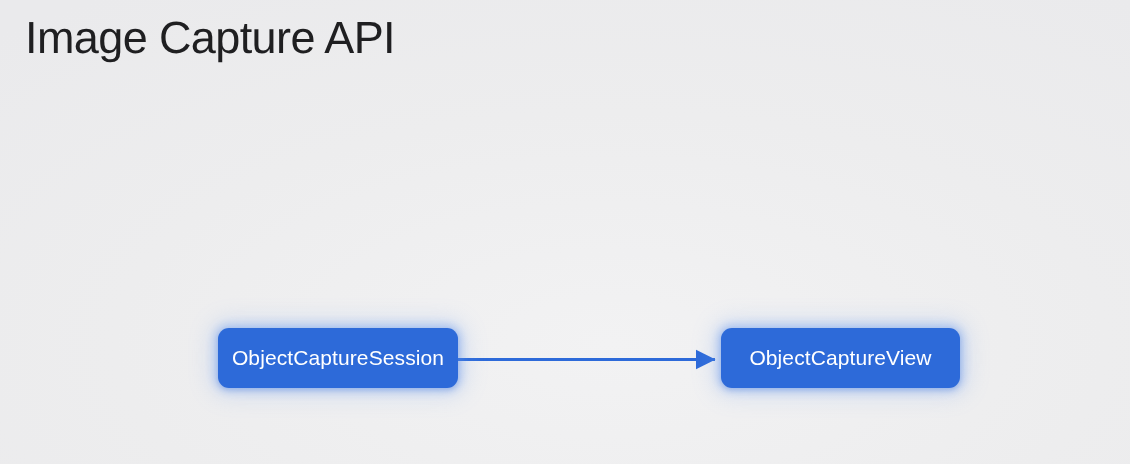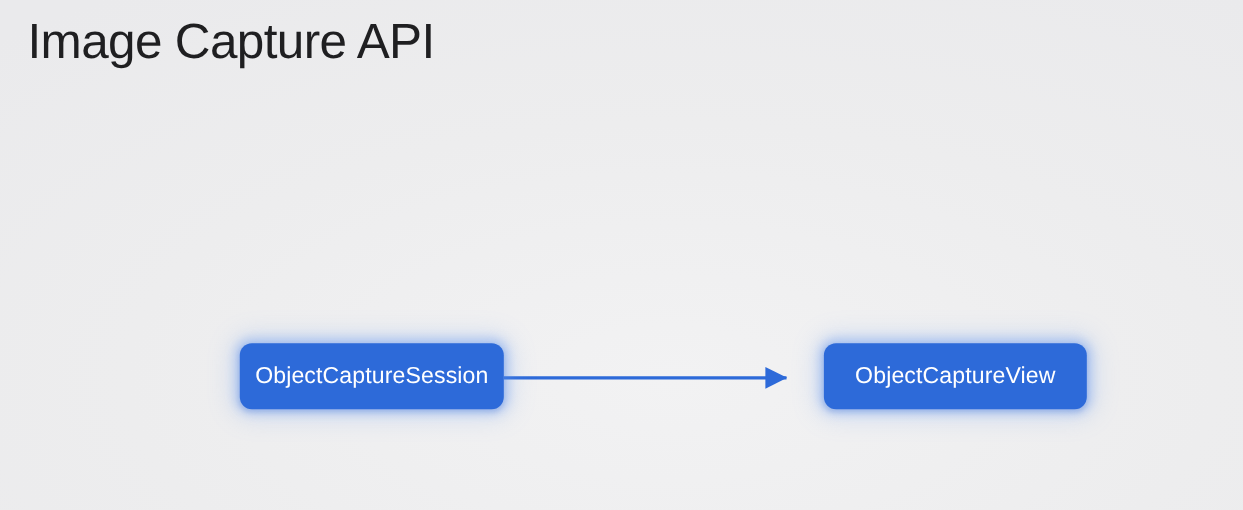--- a/index.html
+++ b/index.html
@@ -35,21 +35,21 @@
     color: #1f1f21;
     line-height: 60px;
     white-space: nowrap;
     text-rendering: geometricPrecision;
   }
 
   
   #diagram {
     position: absolute;
     left: 0;
-    top: 0;
+    top: 16px;
     width: 1130px;
     height: 372px;
   }
 
   .node {
     position: absolute;
     display: flex;
     align-items: center;
     justify-content: center;
     height: 60px;
@@ -74,21 +74,20 @@
   #node-session {
     left: 218px;
     top: 312px;
     width: 240px;
   }
 
   #node-view {
     left: 721px;
     top: 312px;
     width: 239px;
-    margin-left: 28px;
   }
 
   
   #connector-layer {
     position: absolute;
     left: 0;
     top: 0;
     width: 1130px;
     height: 464px;
     pointer-events: none;

